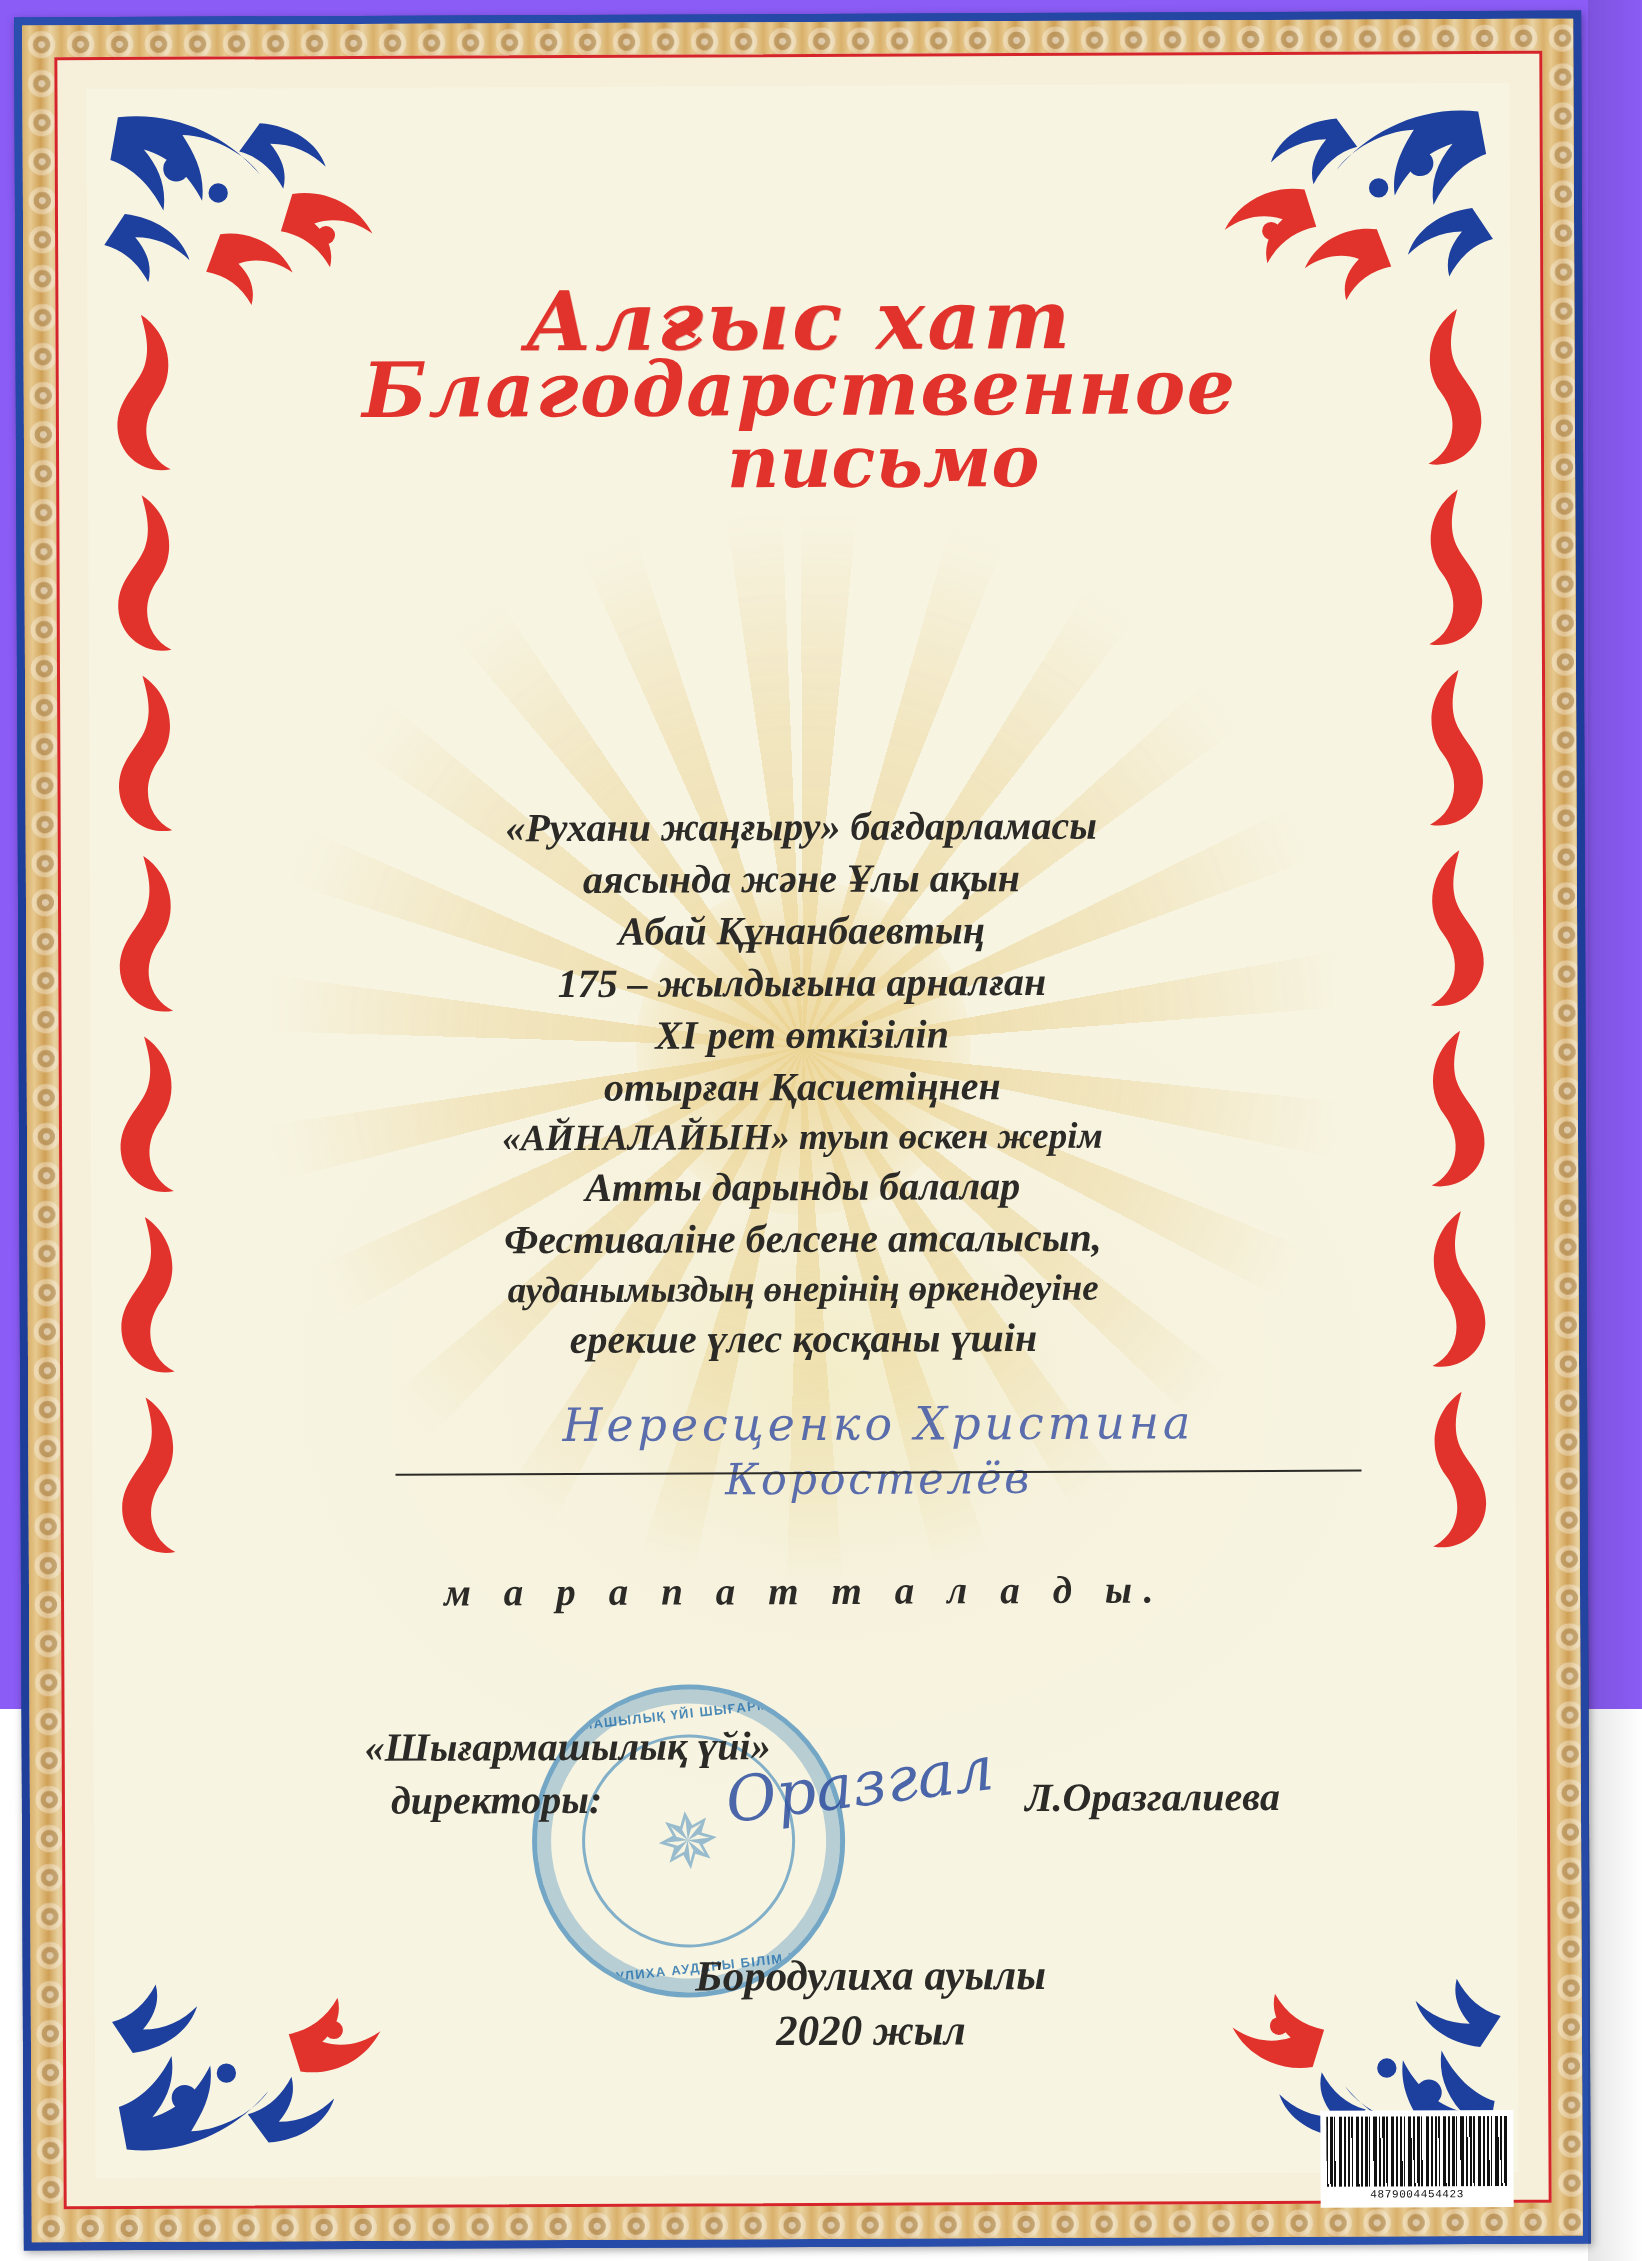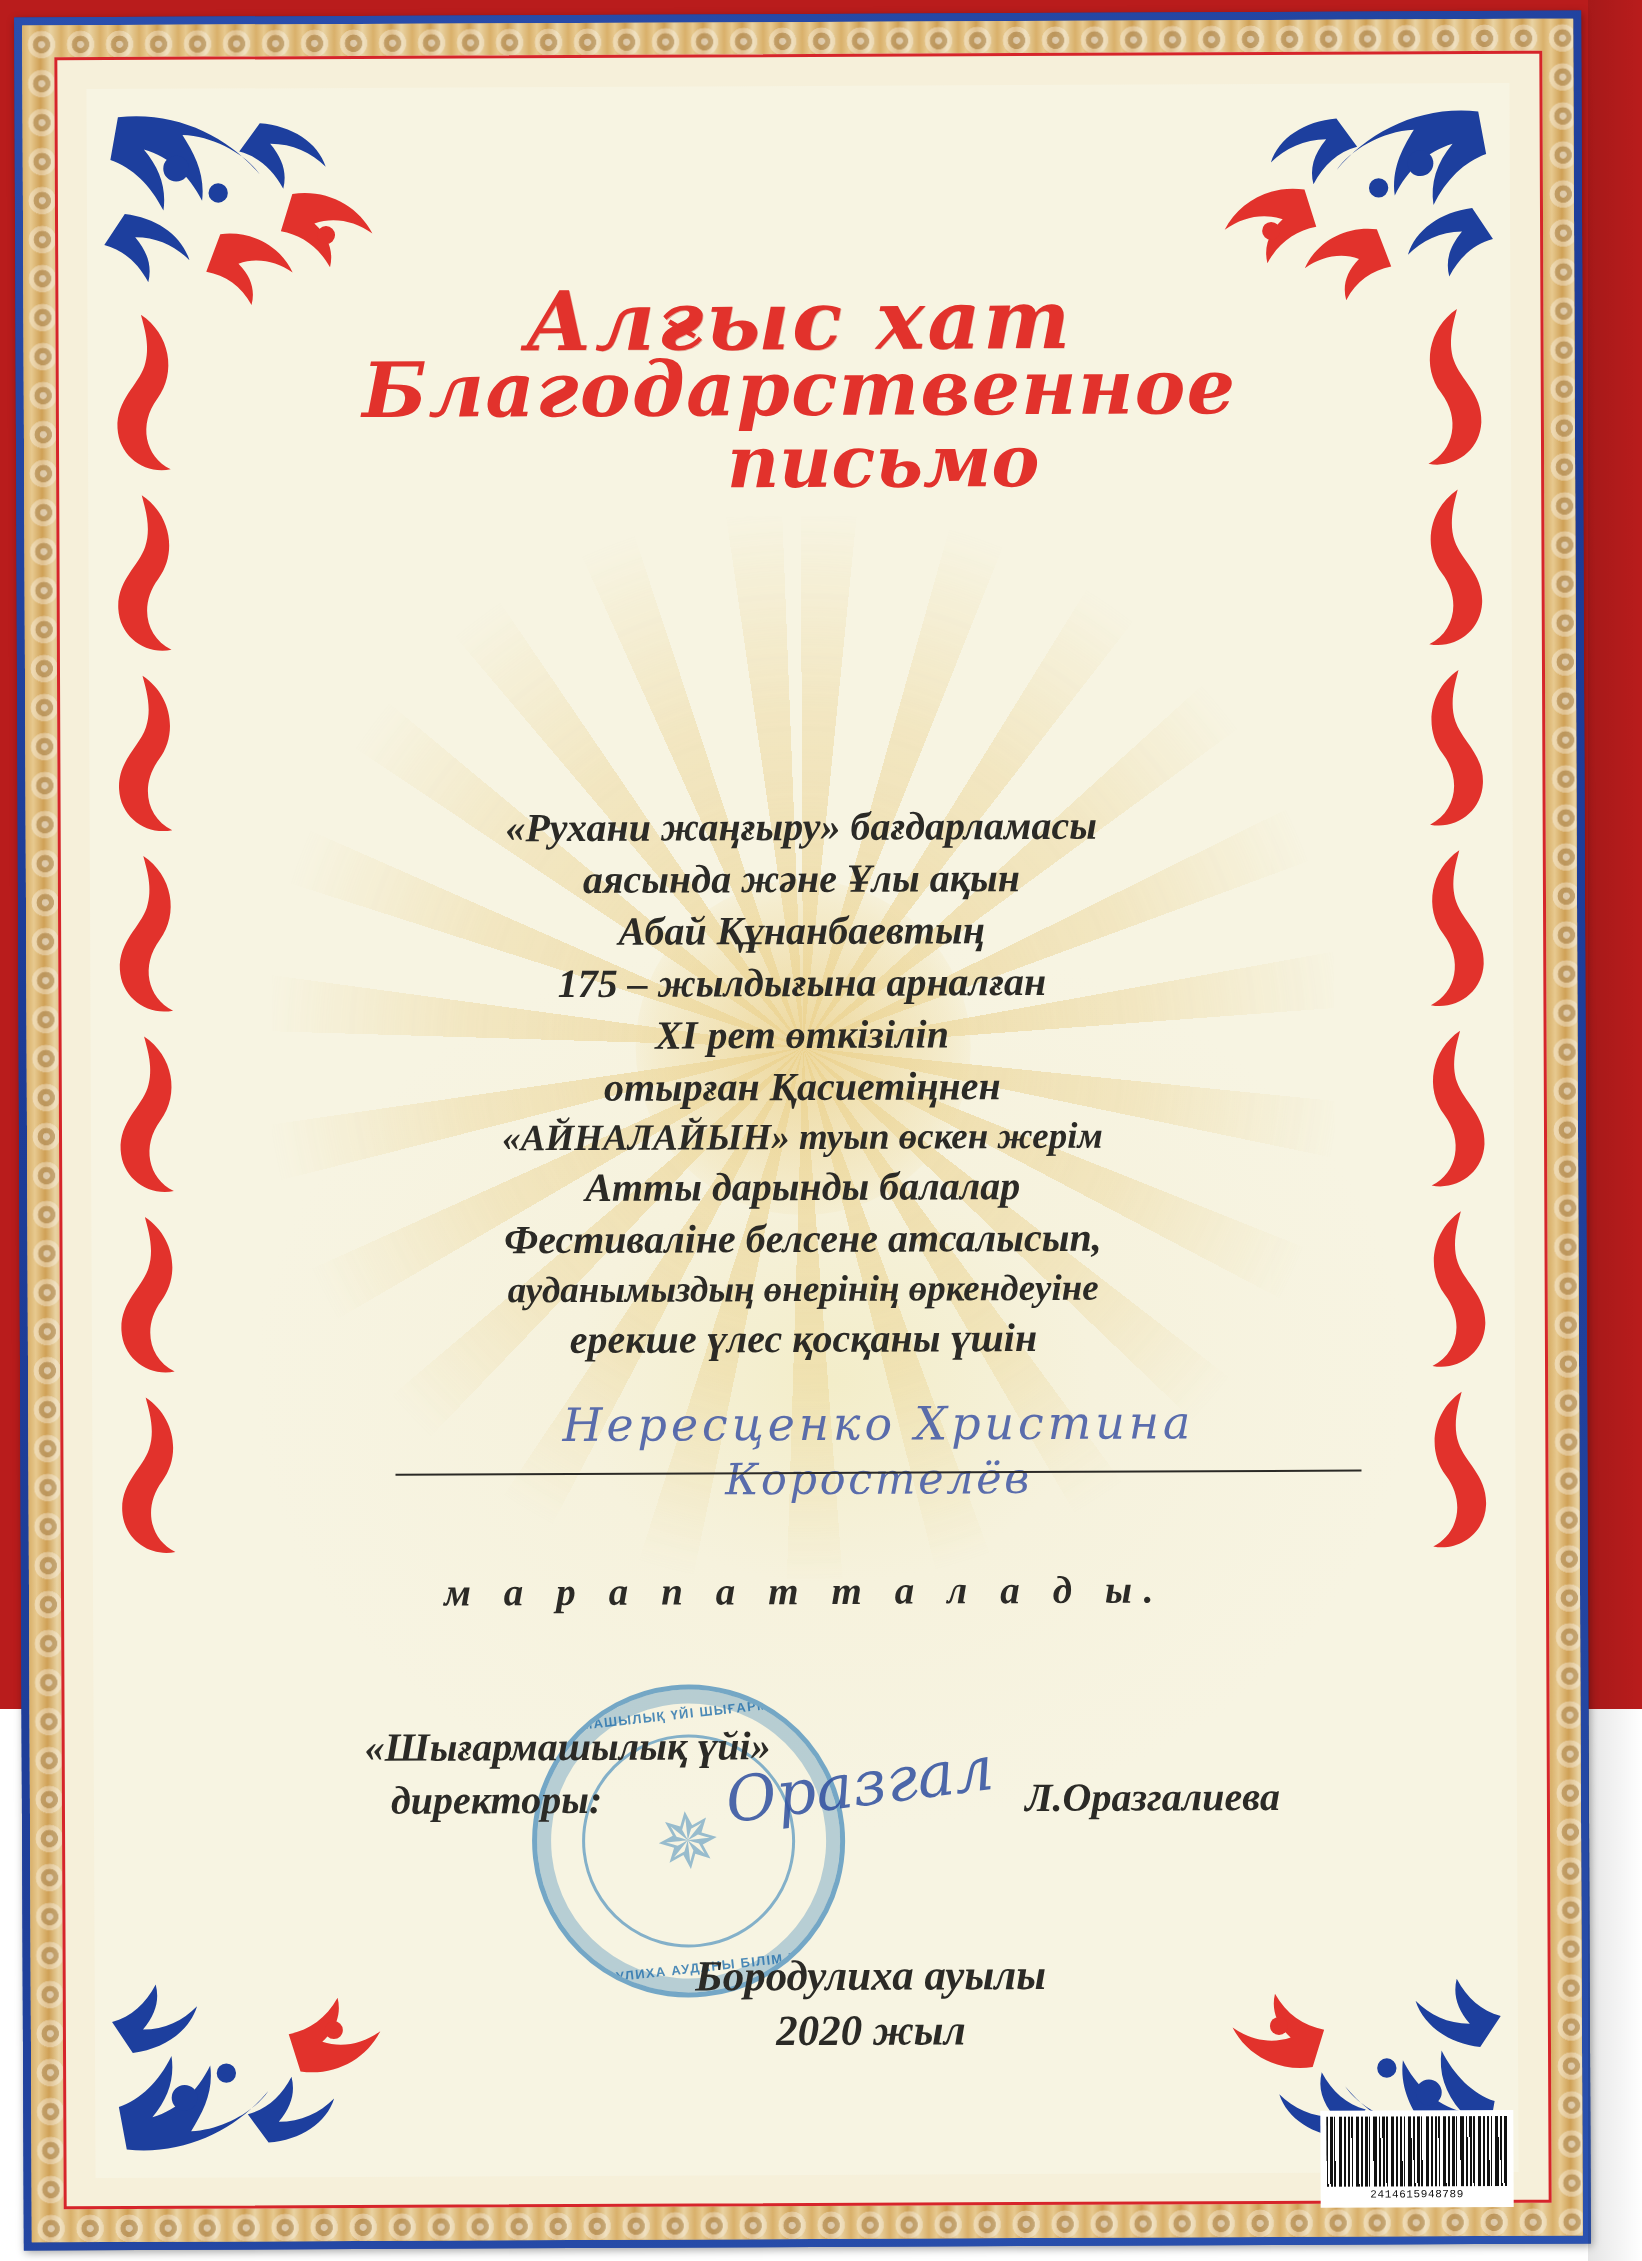--- a/index.html
+++ b/index.html
@@ -14,21 +14,21 @@
     overflow: hidden;
     position: relative;
   }
 
   
   #scan-page {
     position: absolute;
     left: 0; top: 0;
     width: 1643px;
     height: 1709px;
-    background: #b91c1c;
+    background: #8b5cf6;
   }
 
   
   #certificate {
     position: absolute;
     left: 19.3px;
     top: 14px;
     width: 1567px;
     height: 2233px;
     background: #1d3f9e;
@@ -546,21 +546,21 @@
 
         <div class="place-year">
           <div>Бородулиха ауылы</div>
           <div>2020 жыл</div>
         </div>
 
       </div>
 
       <div class="barcode">
         <div class="bars"></div>
-        <div class="code">2414615948789</div>
+        <div class="code">4879004454423</div>
       </div>
 
     </div>
   </div>
 
   <div class="scan-edge"></div>
 </div>
 
 
 </body></html>

